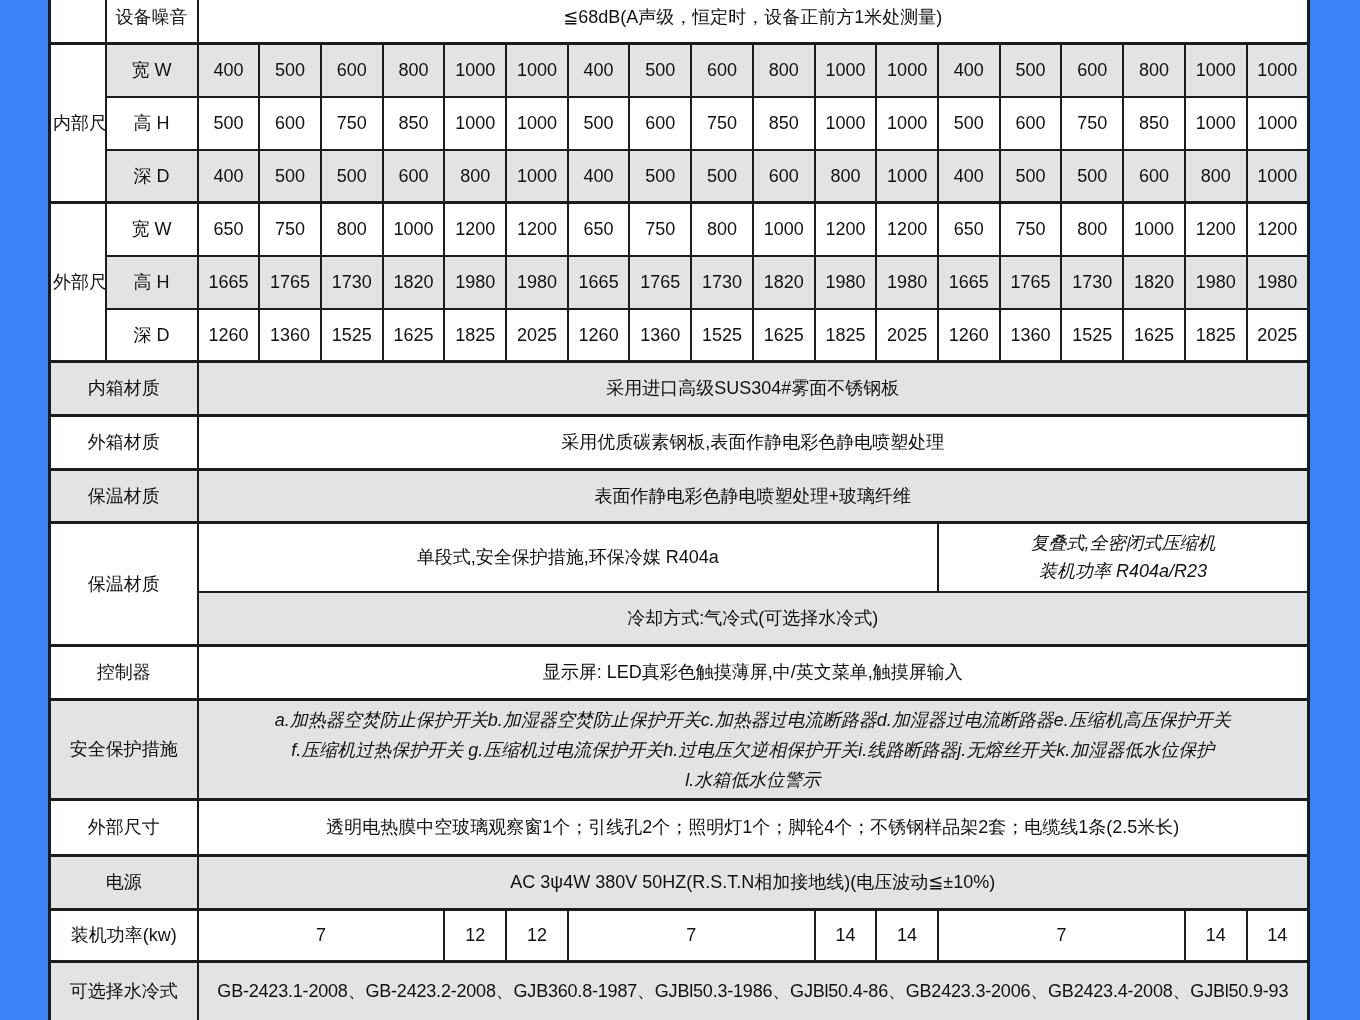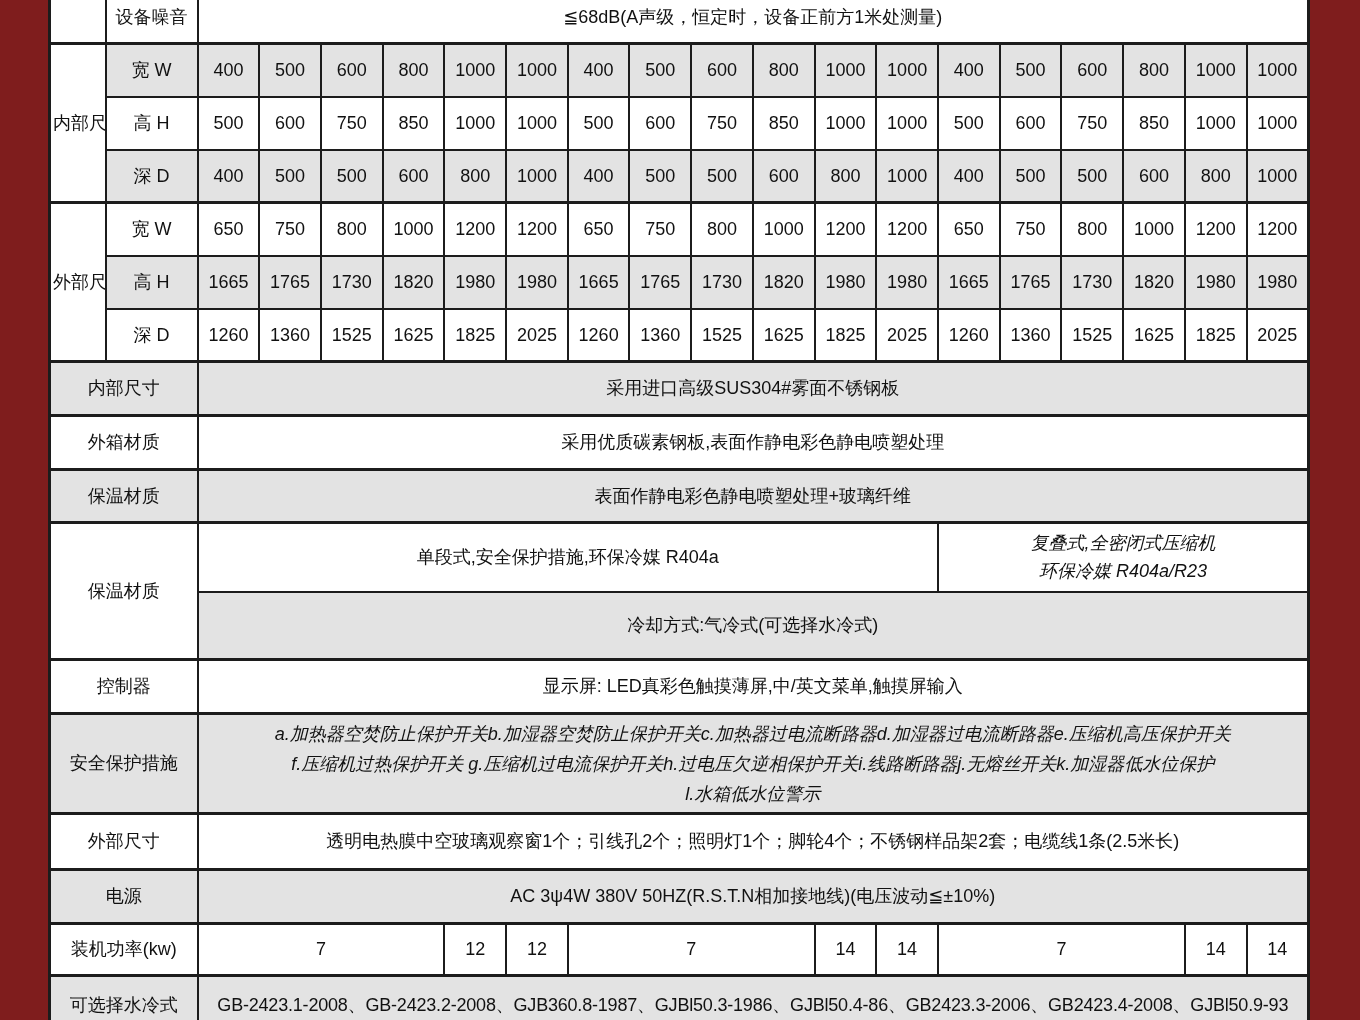--- a/index.html
+++ b/index.html
@@ -1,17 +1,17 @@
 <!DOCTYPE html>
 <html><head>
 <meta charset="utf-8">
 <style>
   html,body{margin:0;padding:0;background:#ffffff;}
   .page{
-    position:relative;width:1360px;height:1020px;overflow:hidden;background:#7f1d1d;
+    position:relative;width:1360px;height:1020px;overflow:hidden;background:#3b82f6;
     font-family:"Liberation Sans","DejaVu Sans",sans-serif;color:#111;
   }
   .table-wrap{position:absolute;left:48px;top:-10px;}
   table.spec{
     border-collapse:collapse;table-layout:fixed;width:1262px;
     border:3px solid #1c1c1c;
   }
   table.spec td{
     border:2px solid #1c1c1c;
     padding:0 2px;text-align:center;vertical-align:middle;
@@ -189,43 +189,43 @@
             <td class="num">2025</td>
             <td class="num">1260</td>
             <td class="num">1360</td>
             <td class="num">1525</td>
             <td class="num">1625</td>
             <td class="num">1825</td>
             <td class="num">2025</td>
           </tr>
 
       <tr style="height:54px" class="shade thick">
-        <td colspan="2">内部尺寸</td>
+        <td colspan="2">内箱材质</td>
         <td colspan="18">采用进口高级SUS304#雾面不锈钢板</td>
       </tr>
 
       <tr style="height:54px" class="thick">
         <td colspan="2">外箱材质</td>
         <td colspan="18">采用优质碳素钢板,表面作静电彩色静电喷塑处理</td>
       </tr>
 
       <tr style="height:53px" class="shade thick">
         <td colspan="2">保温材质</td>
         <td colspan="18">表面作静电彩色静电喷塑处理+玻璃纤维</td>
       </tr>
 
       <tr style="height:69px" class="thick">
         <td colspan="2" rowspan="2" class="white">保温材质</td>
         <td colspan="12">单段式,安全保护措施,环保冷媒 R404a</td>
         <td colspan="6" class="multiline cascade">
           <span class="ln">复叠式,全密闭式压缩机</span>
-          <span class="ln">环保冷媒  R404a/R23</span>
+          <span class="ln">装机功率  R404a/R23</span>
         </td>
       </tr>
-      <tr style="height:68px" class="shade">
+      <tr style="height:54px" class="shade">
         <td colspan="18">冷却方式:气冷式(可选择水冷式)</td>
       </tr>
 
       <tr style="height:54px" class="thick">
         <td colspan="2">控制器</td>
         <td colspan="18">显示屏: LED真彩色触摸薄屏,中/英文菜单,触摸屏输入</td>
       </tr>
 
       <tr style="height:100px" class="shade thick">
         <td colspan="2">安全保护措施</td>

